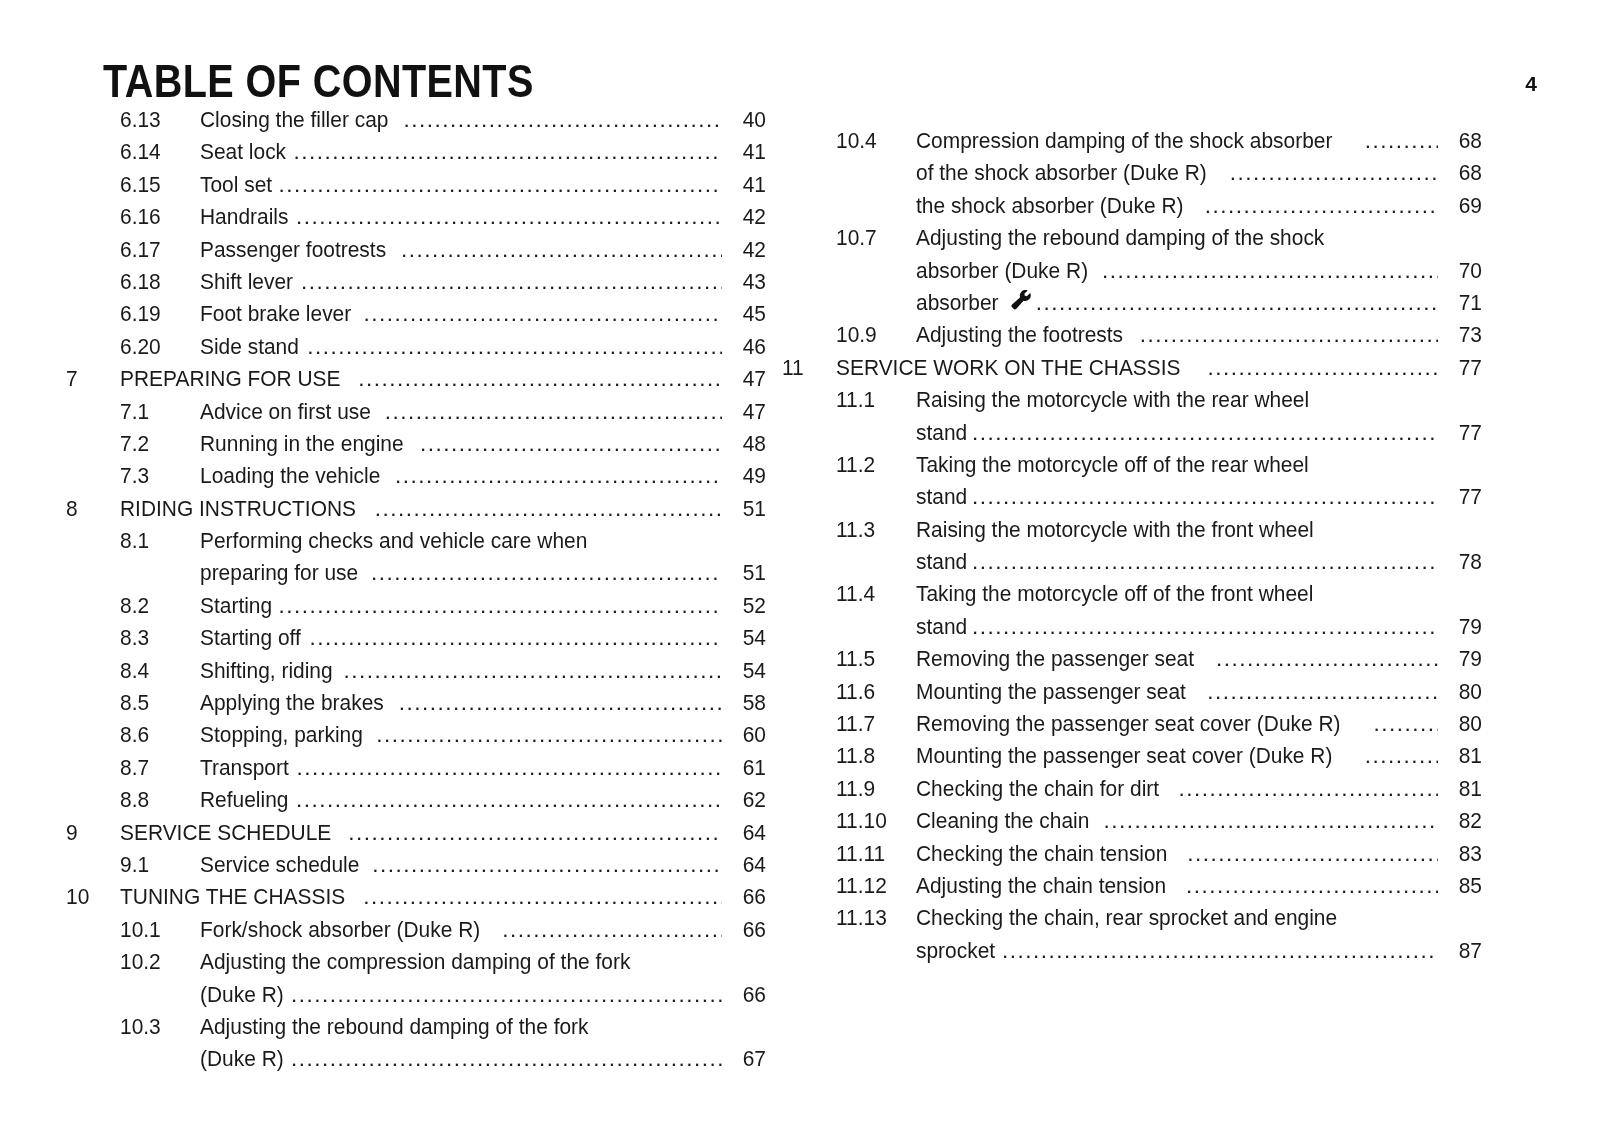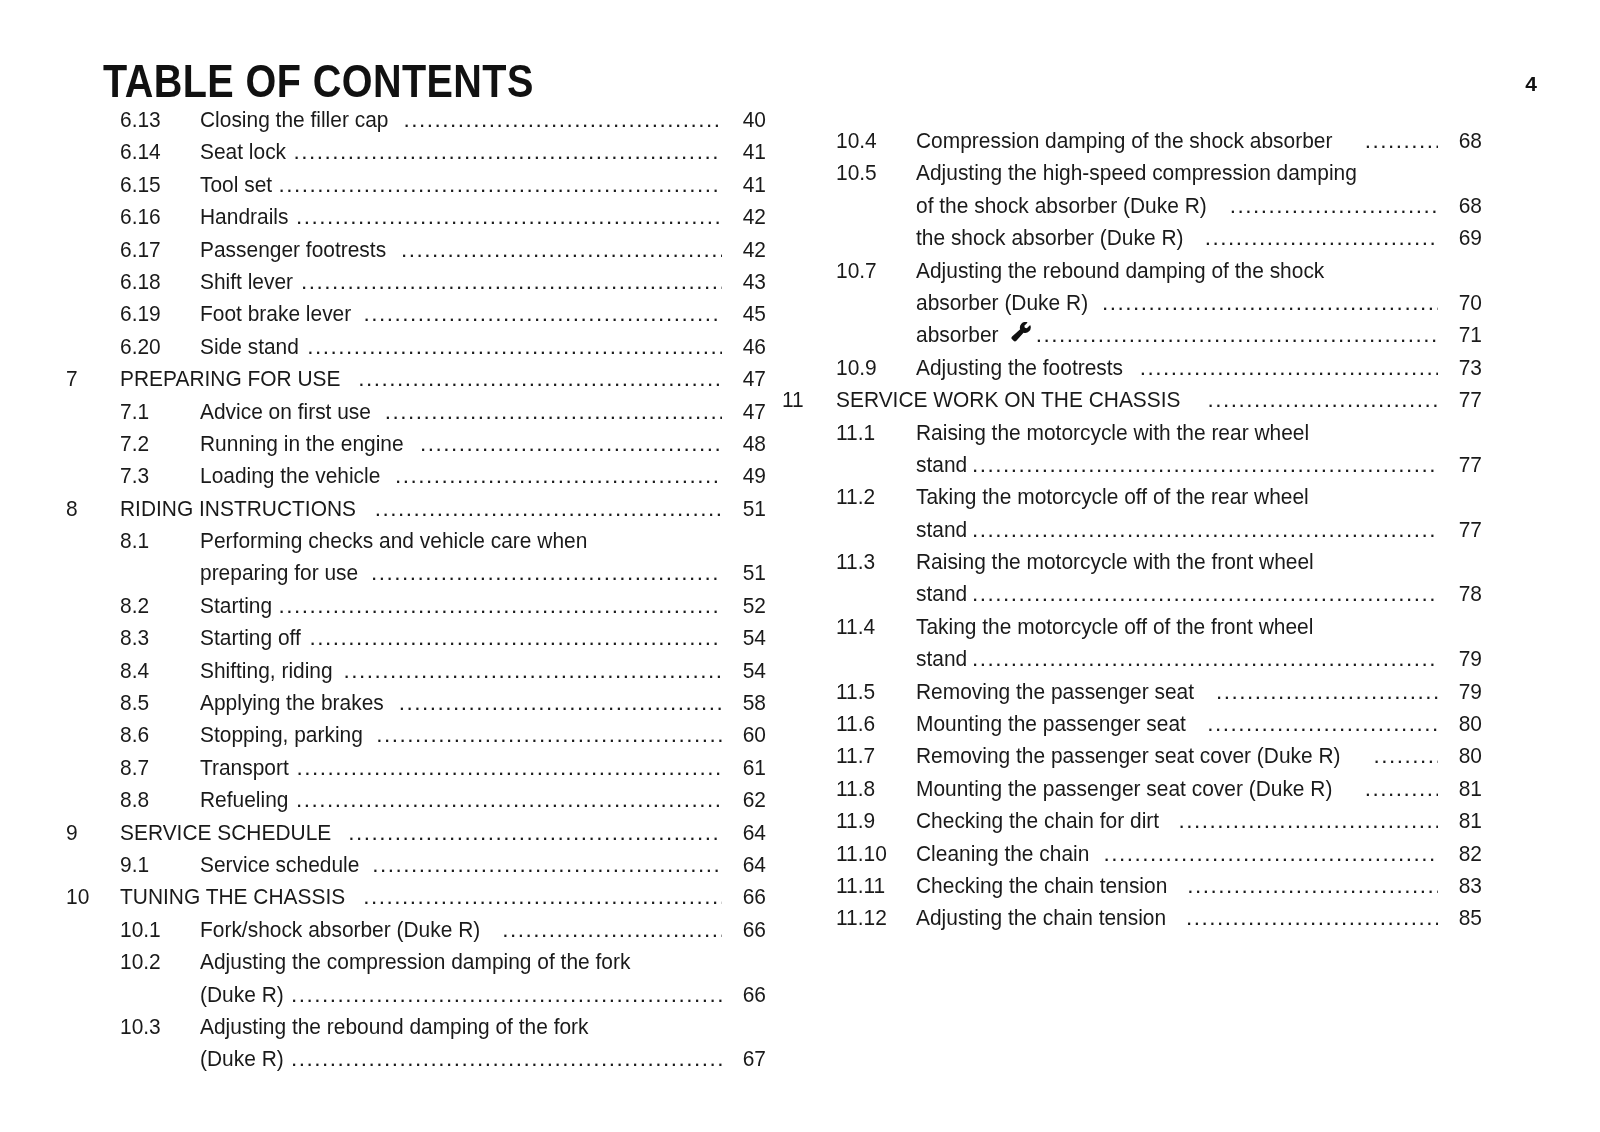--- a/index.html
+++ b/index.html
@@ -377,26 +377,20 @@
   <div class="toc-column" id="toc-column-right">
       <div class="toc-entry">
         <div class="toc-line lvl2">
           <span class="num">10.4</span>
           <span class="title">Compression damping of the shock absorber</span>
           <span class="leader"></span>
           <span class="pageno">68</span>
         </div>
       </div>
       <div class="toc-entry">
-        <div class="toc-line lvl2 nodots">
-          <span class="num">10.5</span>
-          <span class="title">Adjusting the high-speed compression damping</span>
-          <span class="leader"></span>
-          <span class="pageno">68</span>
-        </div>
         <div class="toc-line lvl2 cont">
           <span class="num">10.5</span>
           <span class="title">of the shock absorber (Duke R)</span>
           <span class="leader"></span>
           <span class="pageno">68</span>
         </div>
       </div>
       <div class="toc-entry">
         <div class="toc-line lvl2 cont">
           <span class="num">10.6</span>
@@ -561,14 +555,28 @@
         </div>
       </div>
       <div class="toc-entry">
         <div class="toc-line lvl2">
           <span class="num">11.12</span>
           <span class="title">Adjusting the chain tension</span>
           <span class="leader"></span>
           <span class="pageno">85</span>
         </div>
       </div>
+      <div class="toc-entry">
+        <div class="toc-line lvl2 nodots">
+          <span class="num">11.13</span>
+          <span class="title">Checking the chain, rear sprocket and engine</span>
+          <span class="leader"></span>
+          <span class="pageno">87</span>
+        </div>
+        <div class="toc-line lvl2 cont">
+          <span class="num">11.13</span>
+          <span class="title">sprocket</span>
+          <span class="leader"></span>
+          <span class="pageno">87</span>
+        </div>
+      </div>
     </div>
 </div>
 
 </body></html>

